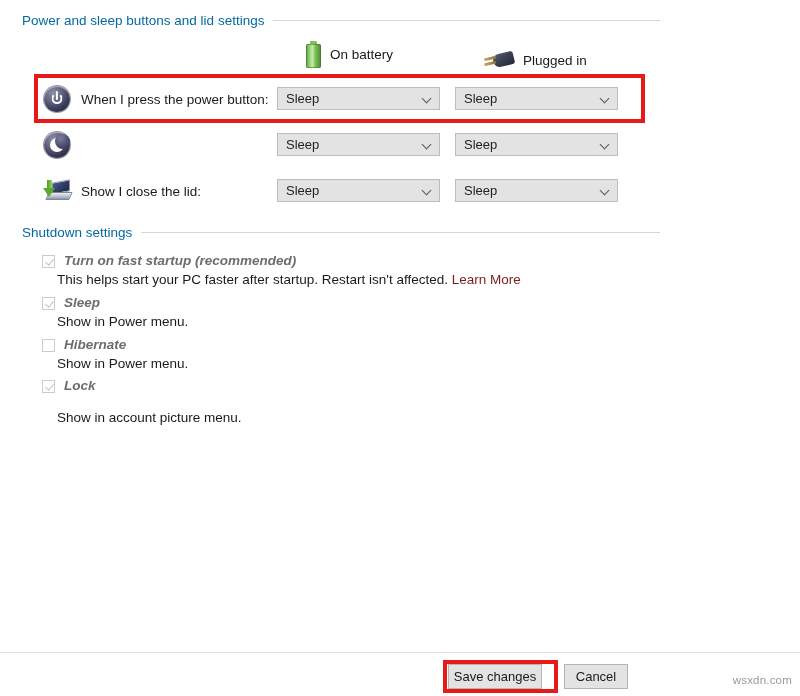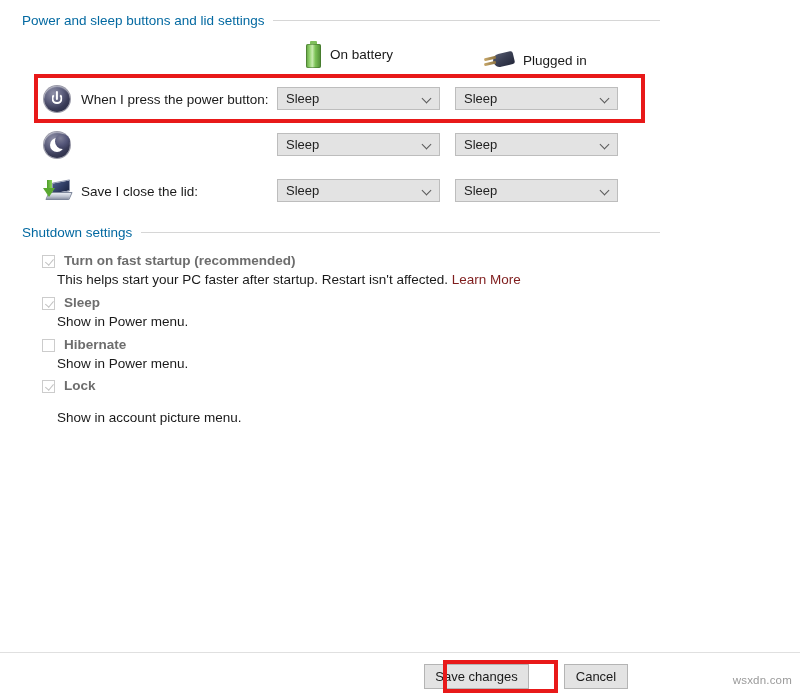--- a/index.html
+++ b/index.html
@@ -279,20 +279,21 @@
     height: 7px;
     border-right: 1.7px solid #c2c2c2;
     border-bottom: 1.7px solid #c2c2c2;
     transform: rotate(40deg);
   }
   .cb-title {
     margin-left: 9px;
     font-size: 13.5px;
     font-weight: bold;
     color: #6d6d6d;
+    font-style: italic;
   }
   .cb-desc {
     position: absolute;
     font-size: 13.5px;
     color: #1a1a1a;
     white-space: nowrap;
   }
   .cb-desc a, .cb-desc .link {
     color: #7f1d1d;
     cursor: pointer;
@@ -401,21 +402,21 @@
 
 <div class="row" style="left:42px; top:176px;">
   <span class="row-icon">
     <span class="ic-lid">
       <span class="lap-screen"></span>
       <span class="lap-base"></span>
       <span class="arr-stem"></span>
       <span class="arr-head"></span>
     </span>
   </span>
-  <span class="row-label">Save I close the lid:</span>
+  <span class="row-label">Show I close the lid:</span>
 </div>
 <div class="dd" style="left:277px; top:179px; width:163px;">
   <span class="dd-val">Sleep</span>
   <span class="dd-chevron"></span>
 </div>
 <div class="dd" style="left:455px; top:179px; width:163px;">
   <span class="dd-val">Sleep</span>
   <span class="dd-chevron"></span>
 </div>
 
@@ -446,21 +447,21 @@
 <div class="cb-desc" style="left:57px; top:356px;">Show in Power menu.</div>
 
 <div class="cb-item" style="left:42px; top:378px;">
   <span class="cb-box checked"></span>
   <span class="cb-title">Lock</span>
 </div>
 <div class="cb-desc" style="left:57px; top:397px;margin-top:13px;">Show in account picture menu.</div>
 
 <div class="footer-rule"></div>
 
-<div class="btn" style="left:424px; top:664px; width:105px;">
+<div class="btn" style="left:448px; top:664px; width:94px;">
   <span>Save changes</span>
 </div>
 
 <div class="btn" style="left:564px; top:664px; width:64px;">
   <span>Cancel</span>
 </div>
 
 <div class="watermark">wsxdn.com</div>
 
 <div class="redbox" style="left:34px; top:74px; width:611px; height:49px;"></div>

